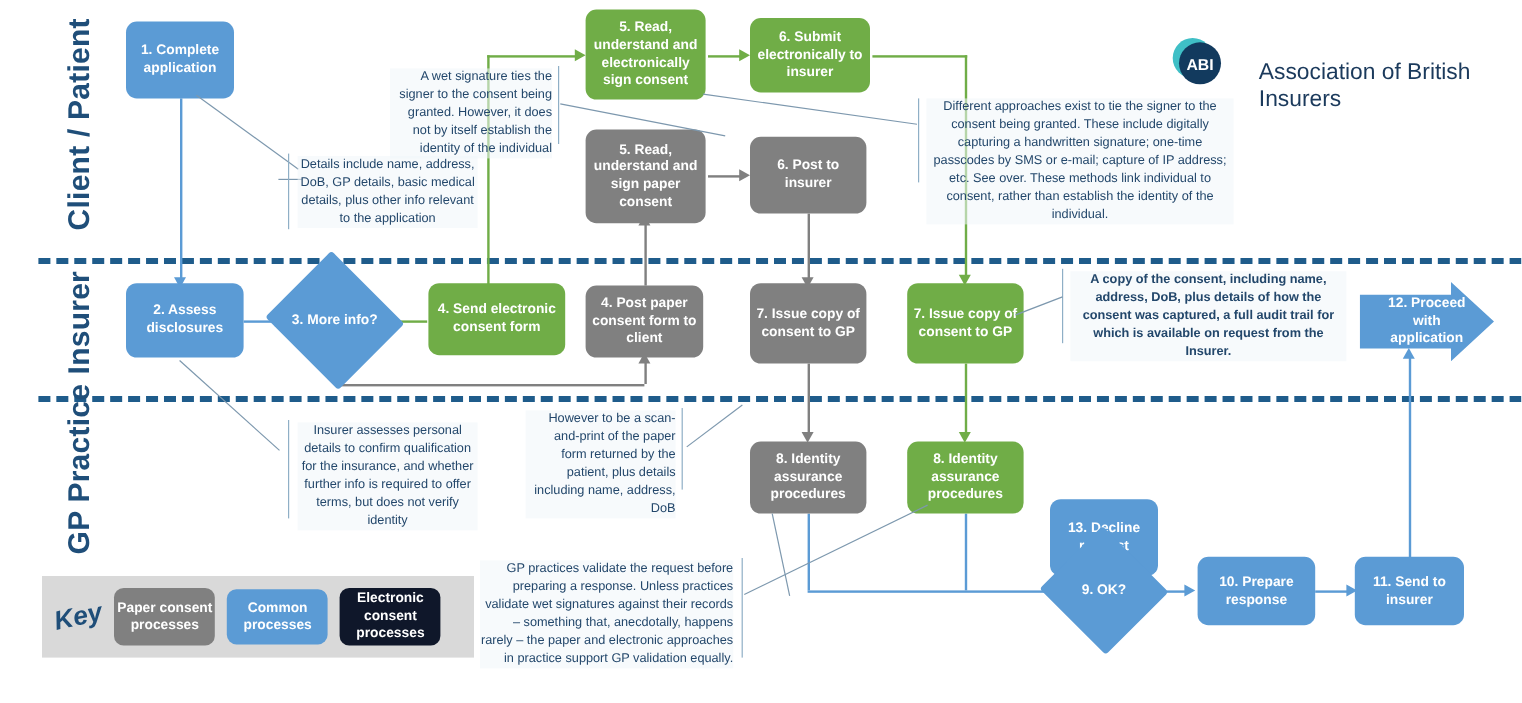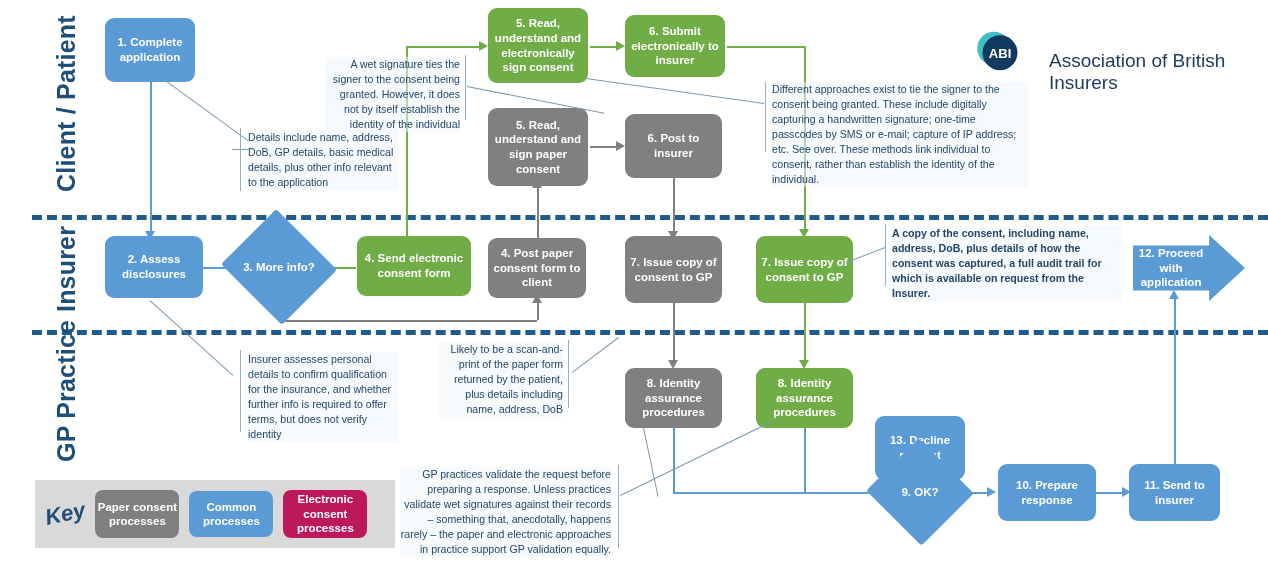--- a/index.html
+++ b/index.html
@@ -76,21 +76,21 @@
 
   
   .anno{
     position:absolute;
     color:#23476B;
     font-size:10.6px;
     line-height:1.42;
     background:rgba(240,245,249,.55);
   }
   .anno.right{text-align:right;}
-  .anno.left{text-align:left;}
+  .anno.left{text-align:center;}
   .anno-bar{position:absolute;width:0;border-left:1.5px solid #8FAFC6;}
 
   
   .ln{position:absolute;}
   .ln.h{height:0;}
   .ln.v{width:0;}
   .b{border-color:#5B9BD5;}
   .g{border-color:#70AD47;}
   .k{border-color:#808080;}
   .ln.h.b{border-top:2.6px solid #5B9BD5;}
@@ -230,21 +230,21 @@
   </div>
 
   <div class="node green" style="left:357px;top:220px;width:114px;height:60px;margin-top:16px;">4. Send electronic consent form</div>
 
   <div class="node gray" style="left:488px;top:238px;width:98px;height:60px;">4. Post paper consent form to client</div>
 
   <div class="node gray" style="left:625px;top:236px;width:97px;height:67px;">7. Issue copy of consent to GP</div>
 
   <div class="node green" style="left:756px;top:236px;width:97px;height:67px;">7. Issue copy of consent to GP</div>
 
-  <div class="bigarrow" style="left:1133px;top:235px;width:112px;height:66px;">
+  <div class="bigarrow" style="left:1133px;top:235px;width:112px;height:66px;justify-content:center;">
     <div class="ashape"></div>
     <div class="atext">12. Proceed with application</div>
   </div>
 
   <div class="node gray" style="left:625px;top:368px;width:97px;height:60px;">8. Identity assurance procedures</div>
 
   <div class="node green" style="left:756px;top:368px;width:97px;height:60px;">8. Identity assurance procedures</div>
 
   <div class="node blue" style="left:875px;top:368px;width:90px;height:64px;margin-top:48px;">13. Decline request</div>
 
@@ -273,28 +273,28 @@
   <div class="anno-bar" style="left:885px;top:224px;height:62px;"></div>
   <div class="leader" style="left:846px;top:262px;width:42px;transform:rotate(-21deg);"></div>
   <div class="anno left" style="left:892px;top:226px;width:230px;font-weight:bold;">A copy of the consent, including name, address, DoB, plus details of how the consent was captured, a full audit trail for which is available on request from the Insurer.</div>
 
   <div class="anno-bar" style="left:240px;top:350px;height:82px;"></div>
   <div class="leader" style="left:150px;top:300px;width:112px;transform:rotate(42deg);"></div>
   <div class="anno left" style="left:248px;top:352px;width:150px;">Insurer assesses personal details to confirm qualification for the insurance, and whether further info is required to offer terms, but does not verify identity</div>
 
   <div class="anno-bar" style="left:568px;top:340px;height:68px;"></div>
   <div class="leader" style="left:572px;top:372px;width:58px;transform:rotate(-37deg);"></div>
-  <div class="anno right" style="left:438px;top:342px;width:125px;">Likely to be a scan-and-print of the paper form returned by the patient, plus details including name, address, DoB</div>
+  <div class="anno right" style="left:438px;top:342px;width:125px;">However to be a scan-and-print of the paper form returned by the patient, plus details including name, address, DoB</div>
 
   <div class="anno-bar" style="left:618px;top:465px;height:83px;"></div>
   <div class="leader" style="left:620px;top:495px;width:170px;transform:rotate(-26deg);"></div>
   <div class="anno right" style="left:400px;top:467px;width:211px;">GP practices validate the request before preparing a response. Unless practices validate wet signatures against their records – something that, anecdotally, happens rarely – the paper and electronic approaches in practice support GP validation equally.</div>
 
   <div class="leader" style="left:644px;top:428px;width:70px;transform:rotate(78deg);"></div>
 
   <div id="key-panel" style="left:35px;top:480px;width:350px;height:68px;padding-left:10px;gap:10px;">
     <div id="key-word">Key</div>
     <div class="key-box" style="background:#808080;width:84px;height:48px;">Paper consent processes</div>
     <div class="key-box" style="background:#5B9BD5;width:84px;height:46px;">Common processes</div>
-    <div class="key-box" style="background:#be185d;width:84px;height:48px;">Electronic consent processes</div>
+    <div class="key-box" style="background:#0f172a;width:84px;height:48px;">Electronic consent processes</div>
   </div>
 
 </div>
 
 </body></html>

